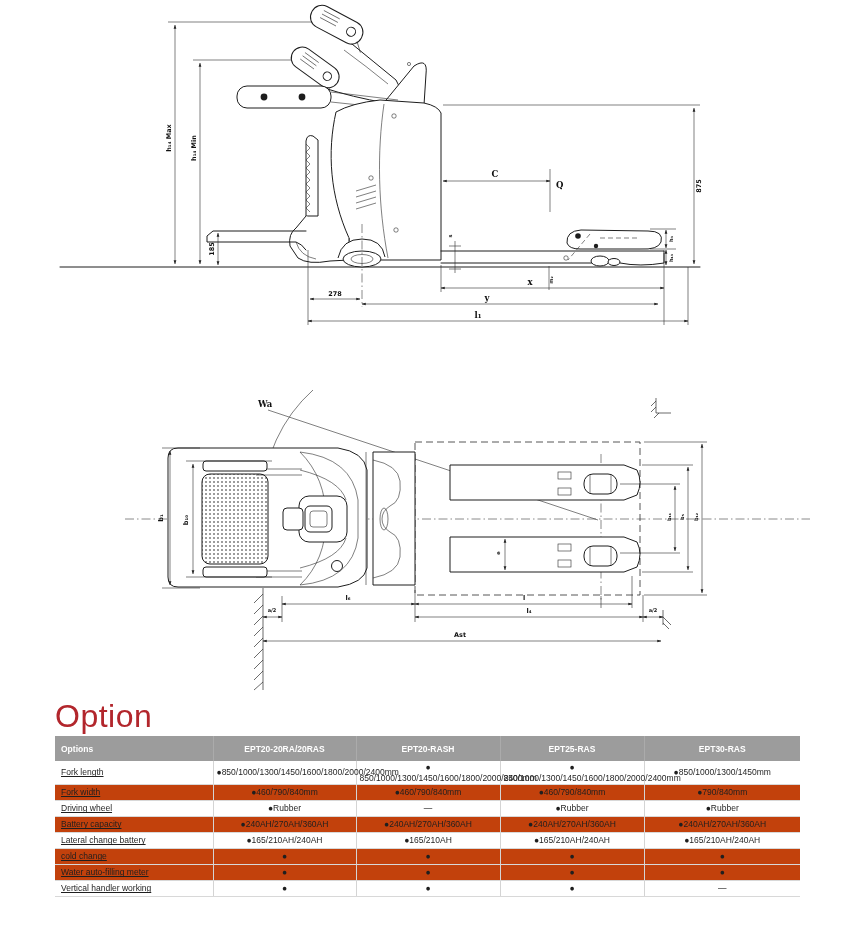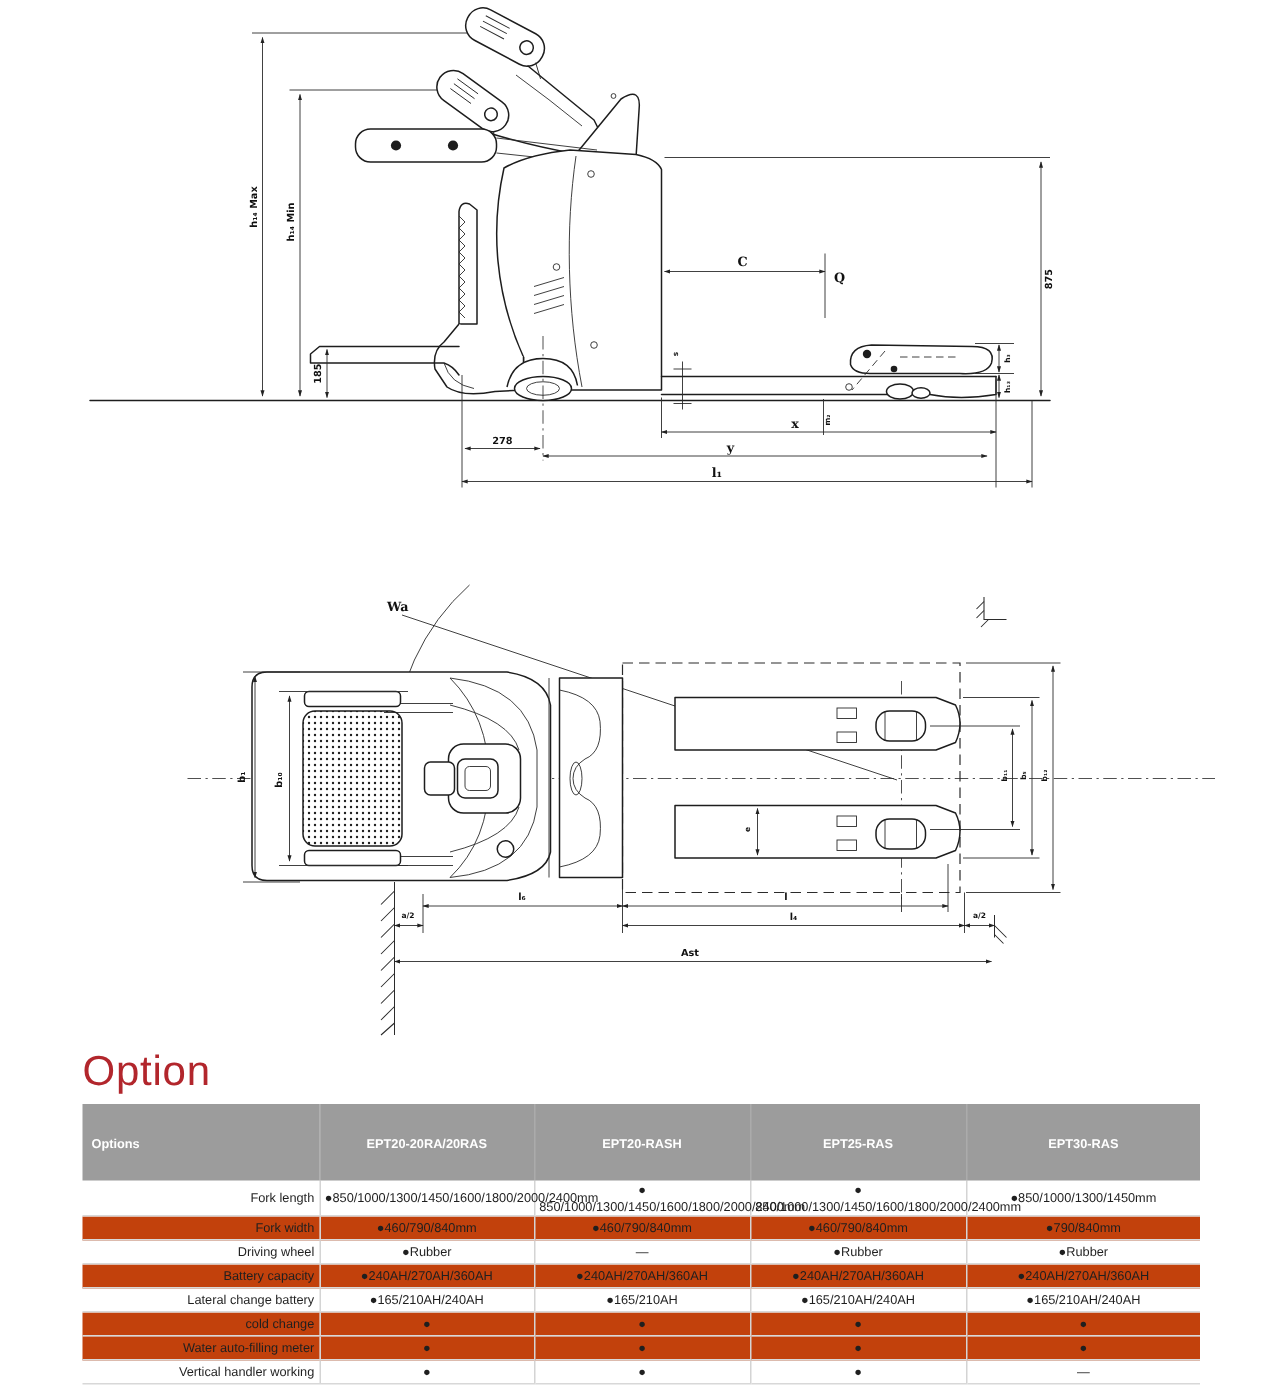--- a/index.html
+++ b/index.html
@@ -12,36 +12,36 @@
   .thin{fill:none;stroke:#2a2a2a;stroke-width:.6;}
   .dim{fill:none;stroke:#2b2b2b;stroke-width:.6;}
   .cl{fill:none;stroke:#2b2b2b;stroke-width:.55;stroke-dasharray:9 3 1.5 3;}
   .dash{fill:none;stroke:#2b2b2b;stroke-width:.8;stroke-dasharray:7 4;}
   .hatch{fill:none;stroke:#2b2b2b;stroke-width:.7;}
   .lbl{font:bold 6.5px "DejaVu Sans",sans-serif;fill:#111;}
   .lbl2{font:bold 8.5px "DejaVu Serif",serif;fill:#111;}
   .tiny{font:bold 5px "DejaVu Sans",sans-serif;fill:#111;}
   .dotfill{stroke:#1d1d1d;stroke-width:1;}
   
-  #option-title{position:absolute;left:55px;top:698px;font-size:28px;color:#b2262c;
+  #option-title{position:absolute;left:55px;top:698px;font-size:32px;color:#b2262c;
                 letter-spacing:.5px;}
   
   #options-table{position:absolute;left:55px;top:736px;width:745px;border-collapse:collapse;
                  table-layout:fixed;font-size:8.5px;color:#1f1f1f;}
   #options-table col.c0{width:158px;}
   #options-table col.c1{width:143px;}
   #options-table col.c2{width:144px;}
   #options-table col.c3{width:144px;}
   #options-table col.c4{width:156px;}
   #options-table th{background:#9c9c9c;color:#fff;font-weight:bold;height:17px;
-                    padding:17px 4px;text-align:center;border-left:1px solid #ababab;}
+                    padding:4px 4px;text-align:center;border-left:1px solid #ababab;}
   #options-table th:first-child{text-align:left;padding-left:6px;border-left:none;}
   #options-table td{border-bottom:1px solid #d8d8d8;border-left:1px solid #d4d4d4;
                     padding:1px 3px;text-align:center;line-height:1.25;height:13px;}
-  #options-table td:first-child{text-align:right;padding-left:6px;border-left:none;}
+  #options-table td:first-child{text-align:left;padding-left:6px;border-left:none;text-decoration:underline;}
   #options-table tr.alt td{background:#c2410c;}
 </style>
 </head>
 <body>
 
 <div id="page">
 
 <svg id="drawing" width="846" height="700" viewBox="0 0 846 700">
   <defs>
     <marker id="ah" viewBox="0 0 10 10" refX="9" refY="5" markerWidth="7" markerHeight="7" orient="auto-start-reverse">

